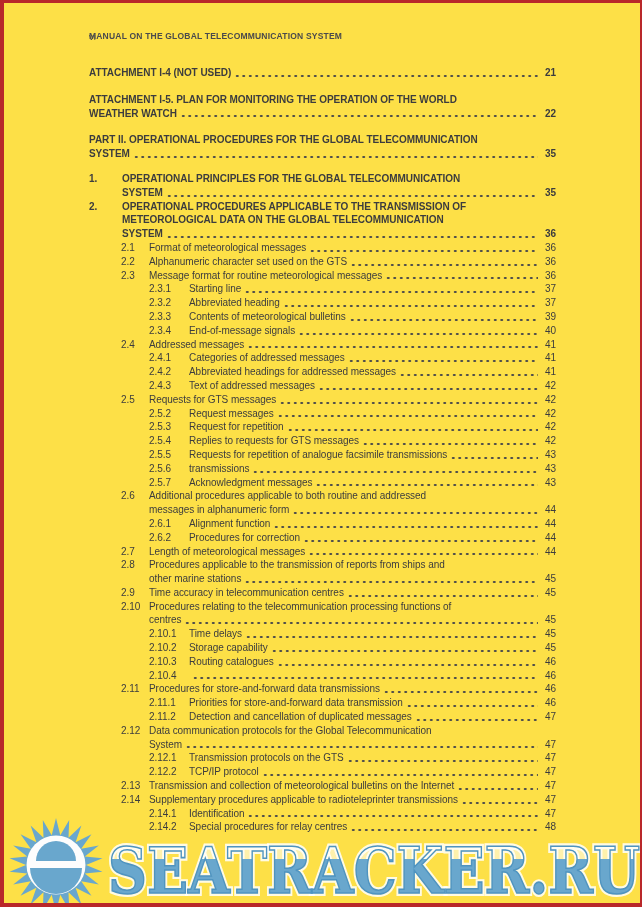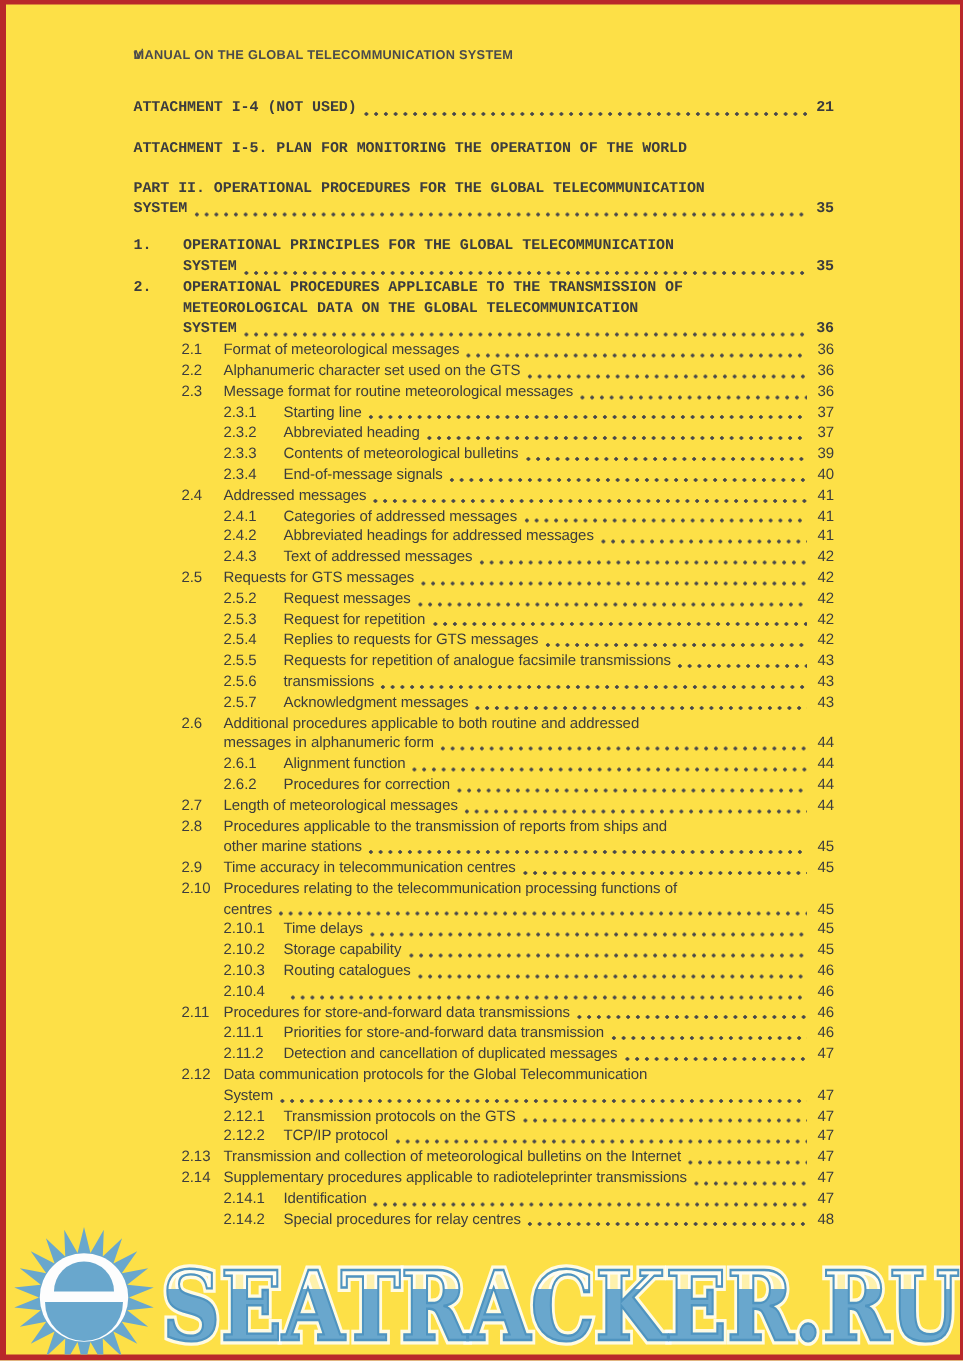--- a/index.html
+++ b/index.html
@@ -16,21 +16,21 @@
     color:#3c3c3e;
   }
   .header{position:absolute;top:28px;left:85px;right:84px;height:12px;}
   .running-title{
     position:absolute;left:0;right:0;text-align:left;
     font-size:8.5px;font-weight:700;letter-spacing:0.2px;color:#4a4a4c;
   }
   .folio{position:absolute;left:0;top:0;font-size:9.5px;color:#4a4a4c;}
   .toc{position:absolute;top:63px;left:85px;right:84px;}
   .entry{display:flex;font-size:10px;line-height:13.8px;letter-spacing:-0.05px;}
-  .bold{font-weight:700;font-family:Liberation Mono, monospace;}
+  .bold{font-weight:700;}
   .num{flex:0 0 auto;}
   .lvl1 .num{width:33px;}
   .lvl2{padding-left:32px;}
   .lvl2 .num{width:28px;}
   .lvl3{padding-left:60px;}
   .lvl3 .num{width:40px;}
   .body{flex:1;min-width:0;}
   .line.last{display:flex;}
   .txt{white-space:nowrap;}
   .leader{
@@ -65,20 +65,25 @@
             <div class="line last">
               <span class="txt">ATTACHMENT I-4 (NOT USED)</span>
               <span class="leader"></span>
               <span class="pg">21</span>
             </div>
           </div>
         </div>
         <div class="entry lvl0 bold">
           <div class="body">
             <div class="line"><span class="txt">ATTACHMENT I-5. PLAN FOR MONITORING THE OPERATION OF THE WORLD</span></div>
+            <div class="line last">
+              <span class="txt">WEATHER WATCH</span>
+              <span class="leader"></span>
+              <span class="pg">22</span>
+            </div>
           </div>
         </div>
       </div>
     <div id="sec-part" class="sec-part">
         <div class="entry lvl0 bold">
           <div class="body">
             <div class="line"><span class="txt">PART II. OPERATIONAL PROCEDURES FOR THE GLOBAL TELECOMMUNICATION</span></div>
             <div class="line last">
               <span class="txt">SYSTEM</span>
               <span class="leader"></span>

